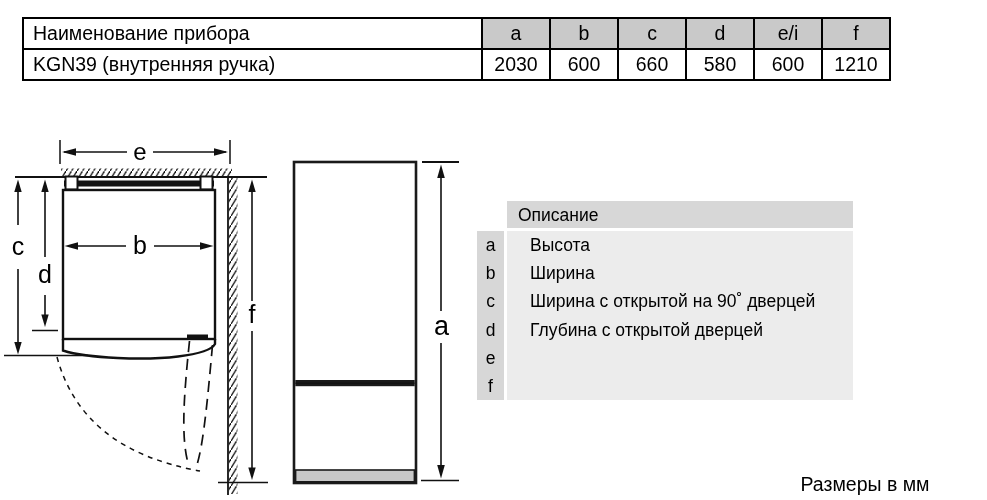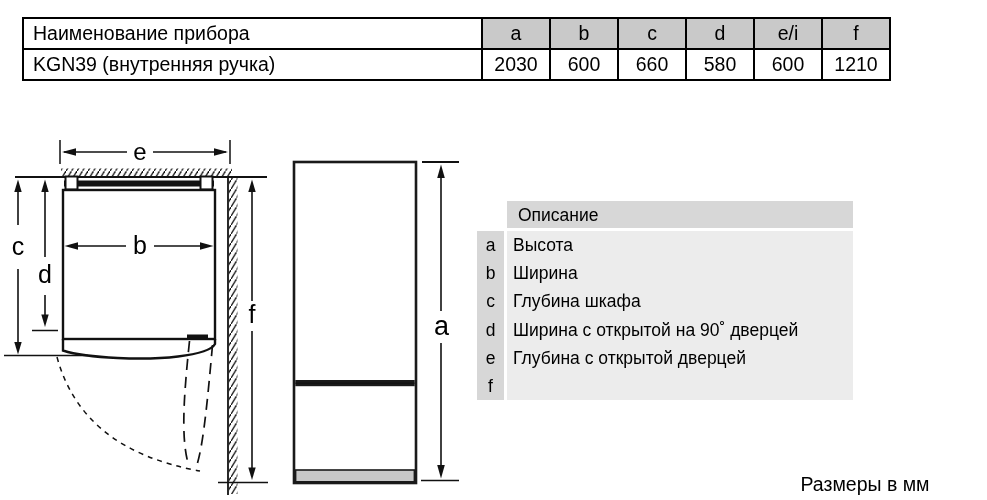--- a/index.html
+++ b/index.html
@@ -16,21 +16,21 @@
   .t-hdr{background:#c9c9c9;}
 
   
   .legend{position:absolute;left:477px;top:192px;width:376px;}
   .legend-header{margin-left:30px;height:27px;background:#d7d7d7;font-size:17.5px;line-height:28px;
                  padding-left:11px;box-sizing:border-box;}
   .legend-body{display:flex;margin-top:3px;}
   .legend-keys{width:27px;background:#d7d7d7;flex:none;}
   .legend-texts{flex:1;background:#ececec;margin-left:3px;}
   .legend-key{height:28.2px;line-height:28.2px;text-align:center;font-size:17.5px;}
-  .legend-text{height:28.2px;line-height:28.2px;padding-left:6px;font-size:17.5px;white-space:nowrap;}
+  .legend-text{height:28.2px;line-height:28.2px;padding-left:23px;font-size:17.5px;white-space:nowrap;}
 
   .units-note{position:absolute;left:760px;top:464px;width:210px;text-align:center;font-size:19.5px;}
 
   svg{position:absolute;}
   svg line, svg path{stroke:#111;}
   svg polygon{fill:#111;stroke:none;}
   svg text{font-family:"Liberation Sans",sans-serif;fill:#000;}
   .dimline{stroke-width:1.6;fill:none;}
   .tickline{stroke-width:1.5;}
 </style>
@@ -160,21 +160,20 @@
         <div class="legend-key">a</div>
         <div class="legend-key">b</div>
         <div class="legend-key">c</div>
         <div class="legend-key">d</div>
         <div class="legend-key">e</div>
         <div class="legend-key">f</div>
       </div>
       <div class="legend-texts">
         <div class="legend-text">Высота</div>
         <div class="legend-text">Ширина</div>
-        <div class="legend-text">Глубина шкафа</div>
         <div class="legend-text">Ширина с открытой на 90˚ дверцей</div>
         <div class="legend-text">Глубина с открытой дверцей</div>
       </div>
     </div>
   </div>
 
   <div class="units-note">Размеры в мм</div>
 
 </div>
 

